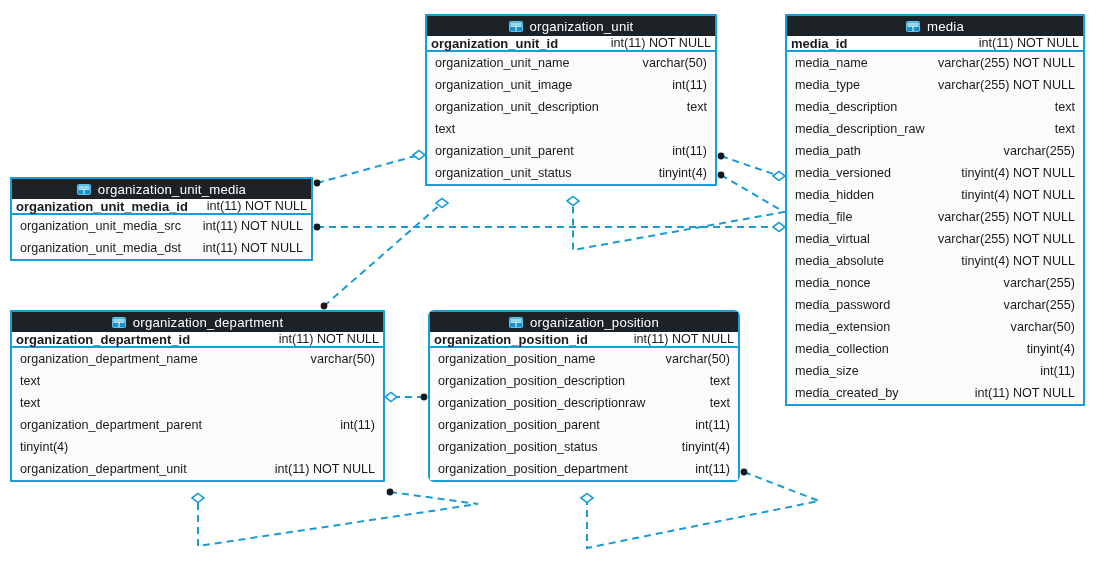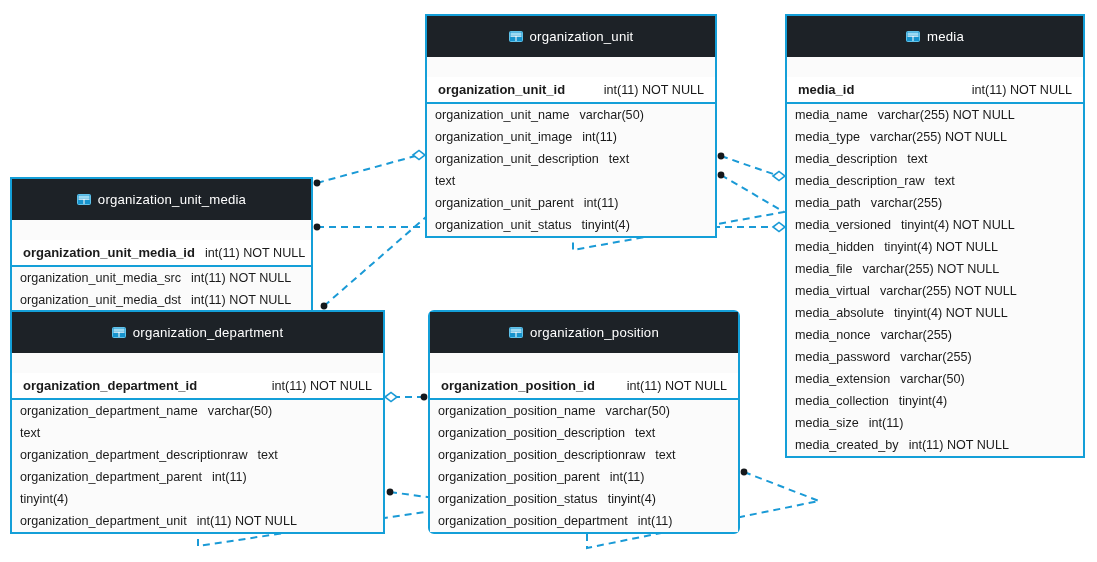--- a/index.html
+++ b/index.html
@@ -25,44 +25,44 @@
     color:#1a1a1a;
     box-shadow:0 0 0 0 transparent;
   }
   .table-header{
     background:#1d2227;
     color:#ffffff;
     display:flex;
     align-items:center;
     justify-content:center;
     gap:7px;
-    height:41px;
+    height:20px;
     font-size:13.2px;
     letter-spacing:.2px;
   }
   .table-icon{
     display:inline-block;
     width:14px;height:11px;
     flex:0 0 auto;
   }
   .pk-row{
     background:#ffffff;
     border-bottom:2px solid #149fd8;
     display:flex;
     justify-content:space-between;
     gap:10px;
     align-items:center;
-    padding:0 11px;
-    height:27px;
+    padding:0 4px;
+    height:16px;
     box-sizing:border-box;
-    margin-top:20px;
   }
   .pk-row .col-name{font-weight:bold;font-size:13px;}
   .col-row{
     display:flex;
+    justify-content:space-between;
     gap:10px;
     align-items:center;
     padding:0 8px;
     height:22px;
     box-sizing:border-box;
     background:#fbfbfb;
   }
   .col-name{white-space:nowrap;}
   .col-type{white-space:nowrap;text-align:right;}
   .connector{
@@ -276,21 +276,20 @@
         <span class="col-type">int(11) NOT NULL</span>
       </div>
       <div class="col-row">
         <span class="col-name">organization_department_name</span>
         <span class="col-type">varchar(50)</span>
       </div>
       <div class="col-row">
         <span class="col-type">text</span>
       </div>
       <div class="col-row">
-        <span class="col-name">organization_department_descriptionraw</span>
         <span class="col-type">text</span>
       </div>
       <div class="col-row">
         <span class="col-name">organization_department_parent</span>
         <span class="col-type">int(11)</span>
       </div>
       <div class="col-row">
         <span class="col-type">tinyint(4)</span>
       </div>
       <div class="col-row">

